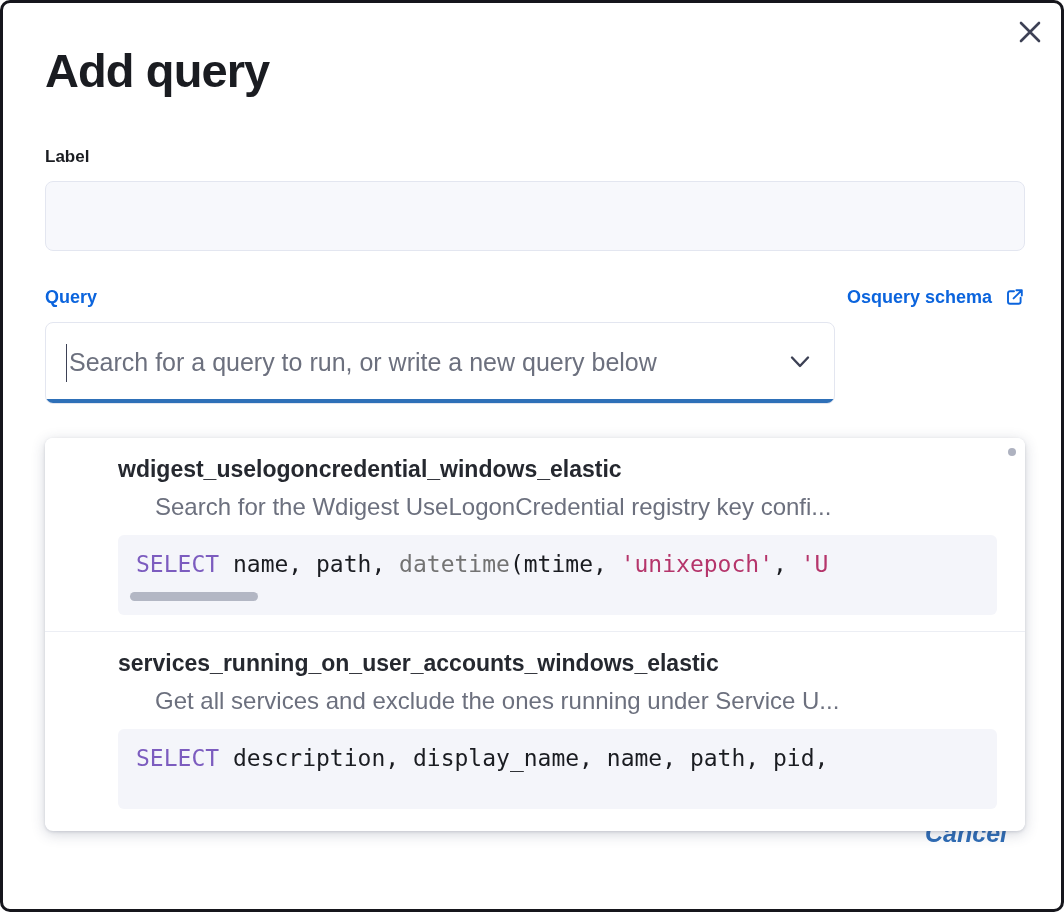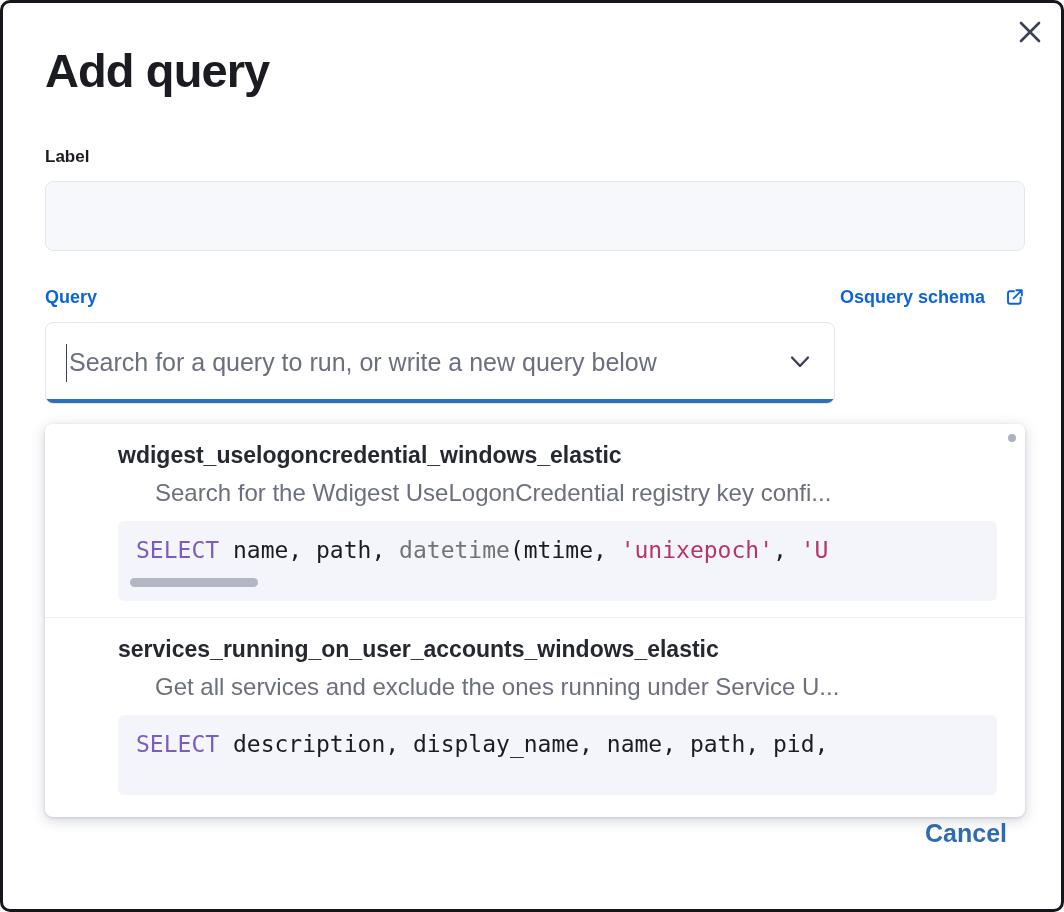--- a/index.html
+++ b/index.html
@@ -96,21 +96,21 @@
   .query-label {
     font-size: 18px;
     font-weight: 700;
     color: #0b64dd;
     cursor: pointer;
     text-align: center;
   }
   .schema-link {
     display: flex;
     align-items: center;
-    gap: 20px;
+    gap: 13px;
     font-size: 18px;
     font-weight: 700;
     color: #0b64dd;
     text-decoration: none;
     cursor: pointer;
   }
   .schema-link svg { display:block; }
 
   
   .combo-wrap {
@@ -151,21 +151,21 @@
     font-size: 25px;
     color: #6c707e;
     white-space: nowrap;
   }
   .combo-arrow { margin-left: auto; display:block; }
 
   
   .dropdown {
     position: absolute;
     left: 42px;
-    top: 421px;
+    top: 435px;
     width: 980px;
     height: 393px;
     background: #ffffff;
     border-radius: 8px;
     box-shadow: 0 3px 14px rgba(50,60,90,0.22), 0 1px 3px rgba(50,60,90,0.16);
     overflow: hidden;
     z-index: 5;
   }
   .dropdown-scroll-dot {
     position: absolute;
@@ -252,20 +252,21 @@
   }
   .cancel-btn {
     background: none;
     border: none;
     font-family: "Liberation Sans", sans-serif;
     font-size: 25px;
     font-weight: 700;
     color: #2f6cb5;
     cursor: pointer;
     padding: 10px 18px;
+    font-style: italic;
   }
   .save-btn {
     border: none;
     background: #2e70b8;
     color: #ffffff;
     font-family: "Liberation Sans", sans-serif;
     font-size: 25px;
     font-weight: 700;
     border-radius: 9px;
     padding: 16px 30px;

